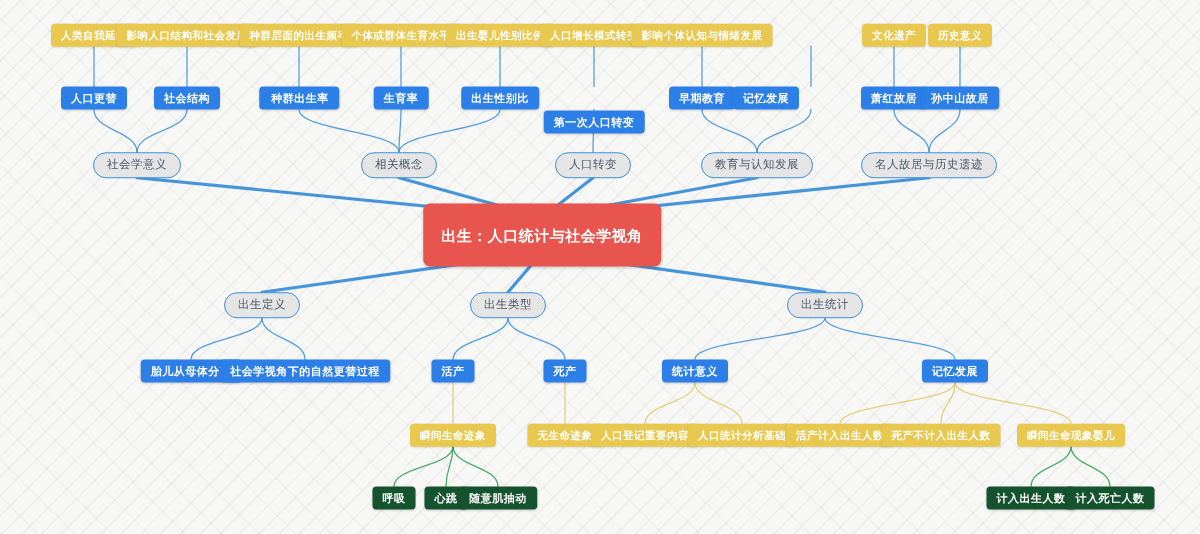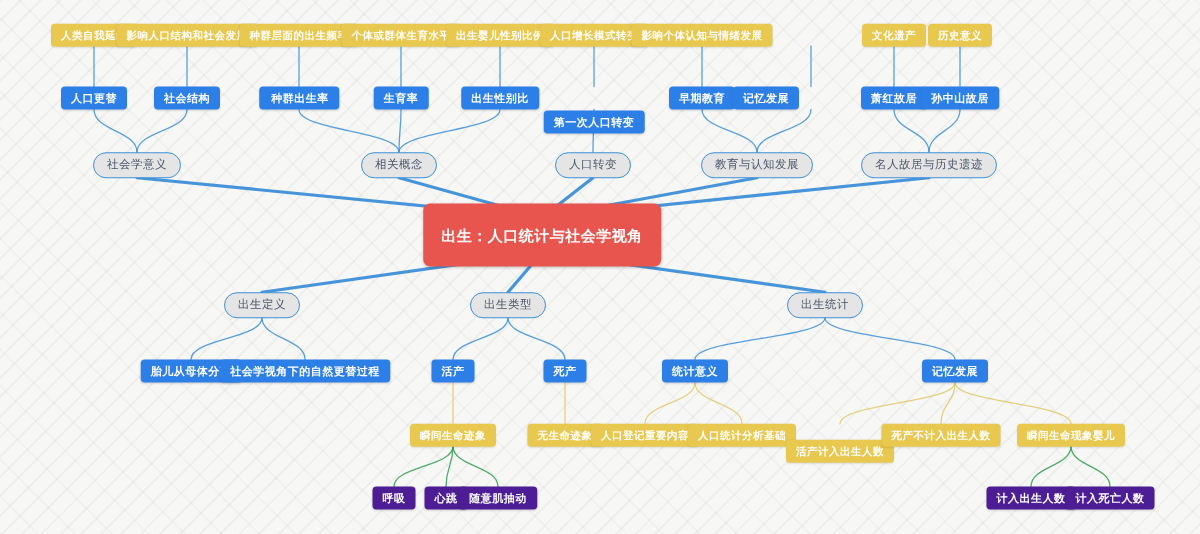--- a/index.html
+++ b/index.html
@@ -53,21 +53,21 @@
   .n-yellow{
     background:#e8c84e;
     color:#ffffff;
     font-size:10.5px;
     font-weight:bold;
     padding:6px 10px;
     border-radius:4px;
     box-shadow:0 1px 2px rgba(0,0,0,0.10);
   }
   .n-green{
-    background:#4c1d95;
+    background:#14532d;
     color:#ffffff;
     font-size:11px;
     font-weight:bold;
     padding:6px 10px;
     border-radius:4px;
     box-shadow:0 1px 2px rgba(0,0,0,0.12);
   }
 </style>
 </head>
 <body>
@@ -152,21 +152,21 @@
     <div class="node n-blue" style="left: 191px; top: 371px;">胎儿从母体分离</div>
     <div class="node n-blue" style="left: 305px; top: 371px;">社会学视角下的自然更替过程</div>
     <div class="node n-blue" style="left: 453px; top: 371px;">活产</div>
     <div class="node n-blue" style="left: 565px; top: 371px;">死产</div>
     <div class="node n-blue" style="left: 695px; top: 371px;">统计意义</div>
     <div class="node n-blue" style="left: 955px; top: 371px;">记忆发展</div>
     <div class="node n-yellow" style="left: 453px; top: 435px;">瞬间生命迹象</div>
     <div class="node n-yellow" style="left: 565px; top: 435px;">无生命迹象</div>
     <div class="node n-yellow" style="left: 645px; top: 435px;">人口登记重要内容</div>
     <div class="node n-yellow" style="left: 742px; top: 435px;">人口统计分析基础</div>
-    <div class="node n-yellow" style="left: 840px; top: 451px;">活产计入出生人数</div>
+    <div class="node n-yellow" style="left: 840px; top: 435px;">活产计入出生人数</div>
     <div class="node n-yellow" style="left: 941px; top: 435px;">死产不计入出生人数</div>
     <div class="node n-yellow" style="left: 1071px; top: 435px;">瞬间生命现象婴儿</div>
     <div class="node n-green" style="left: 394px; top: 498px;">呼吸</div>
     <div class="node n-green" style="left: 446px; top: 498px;">心跳</div>
     <div class="node n-green" style="left: 498px; top: 498px;">随意肌抽动</div>
     <div class="node n-green" style="left: 1031px; top: 498px;">计入出生人数</div>
     <div class="node n-green" style="left: 1110px; top: 498px;">计入死亡人数</div>
   </div>
 
 </body></html>

